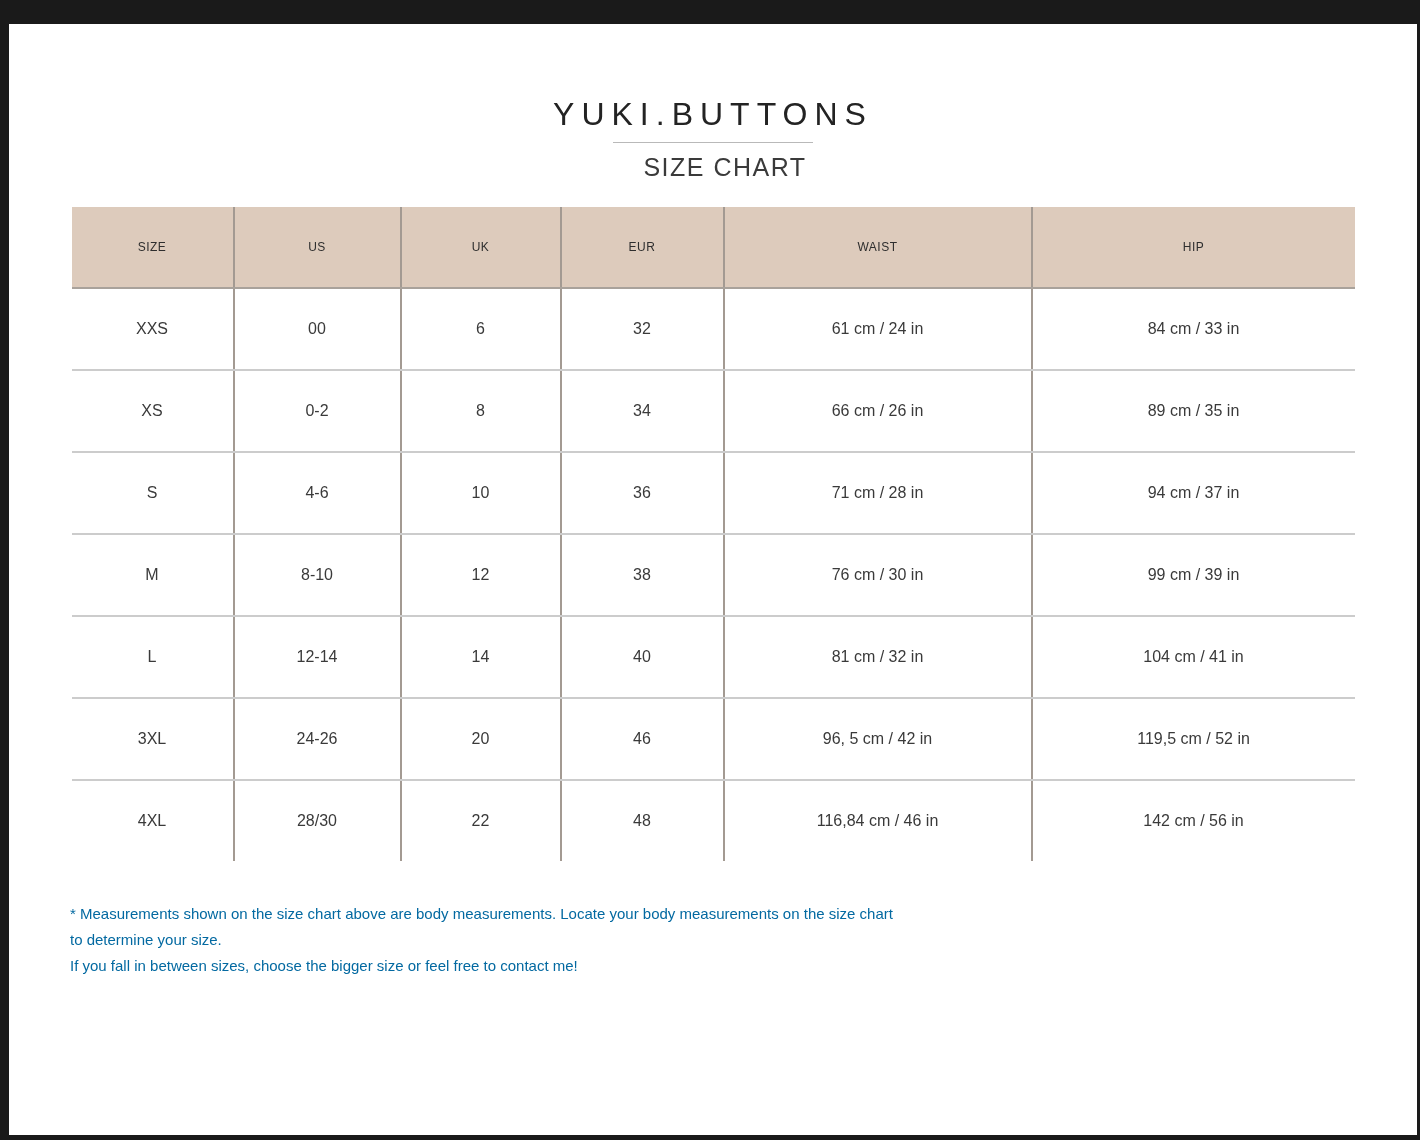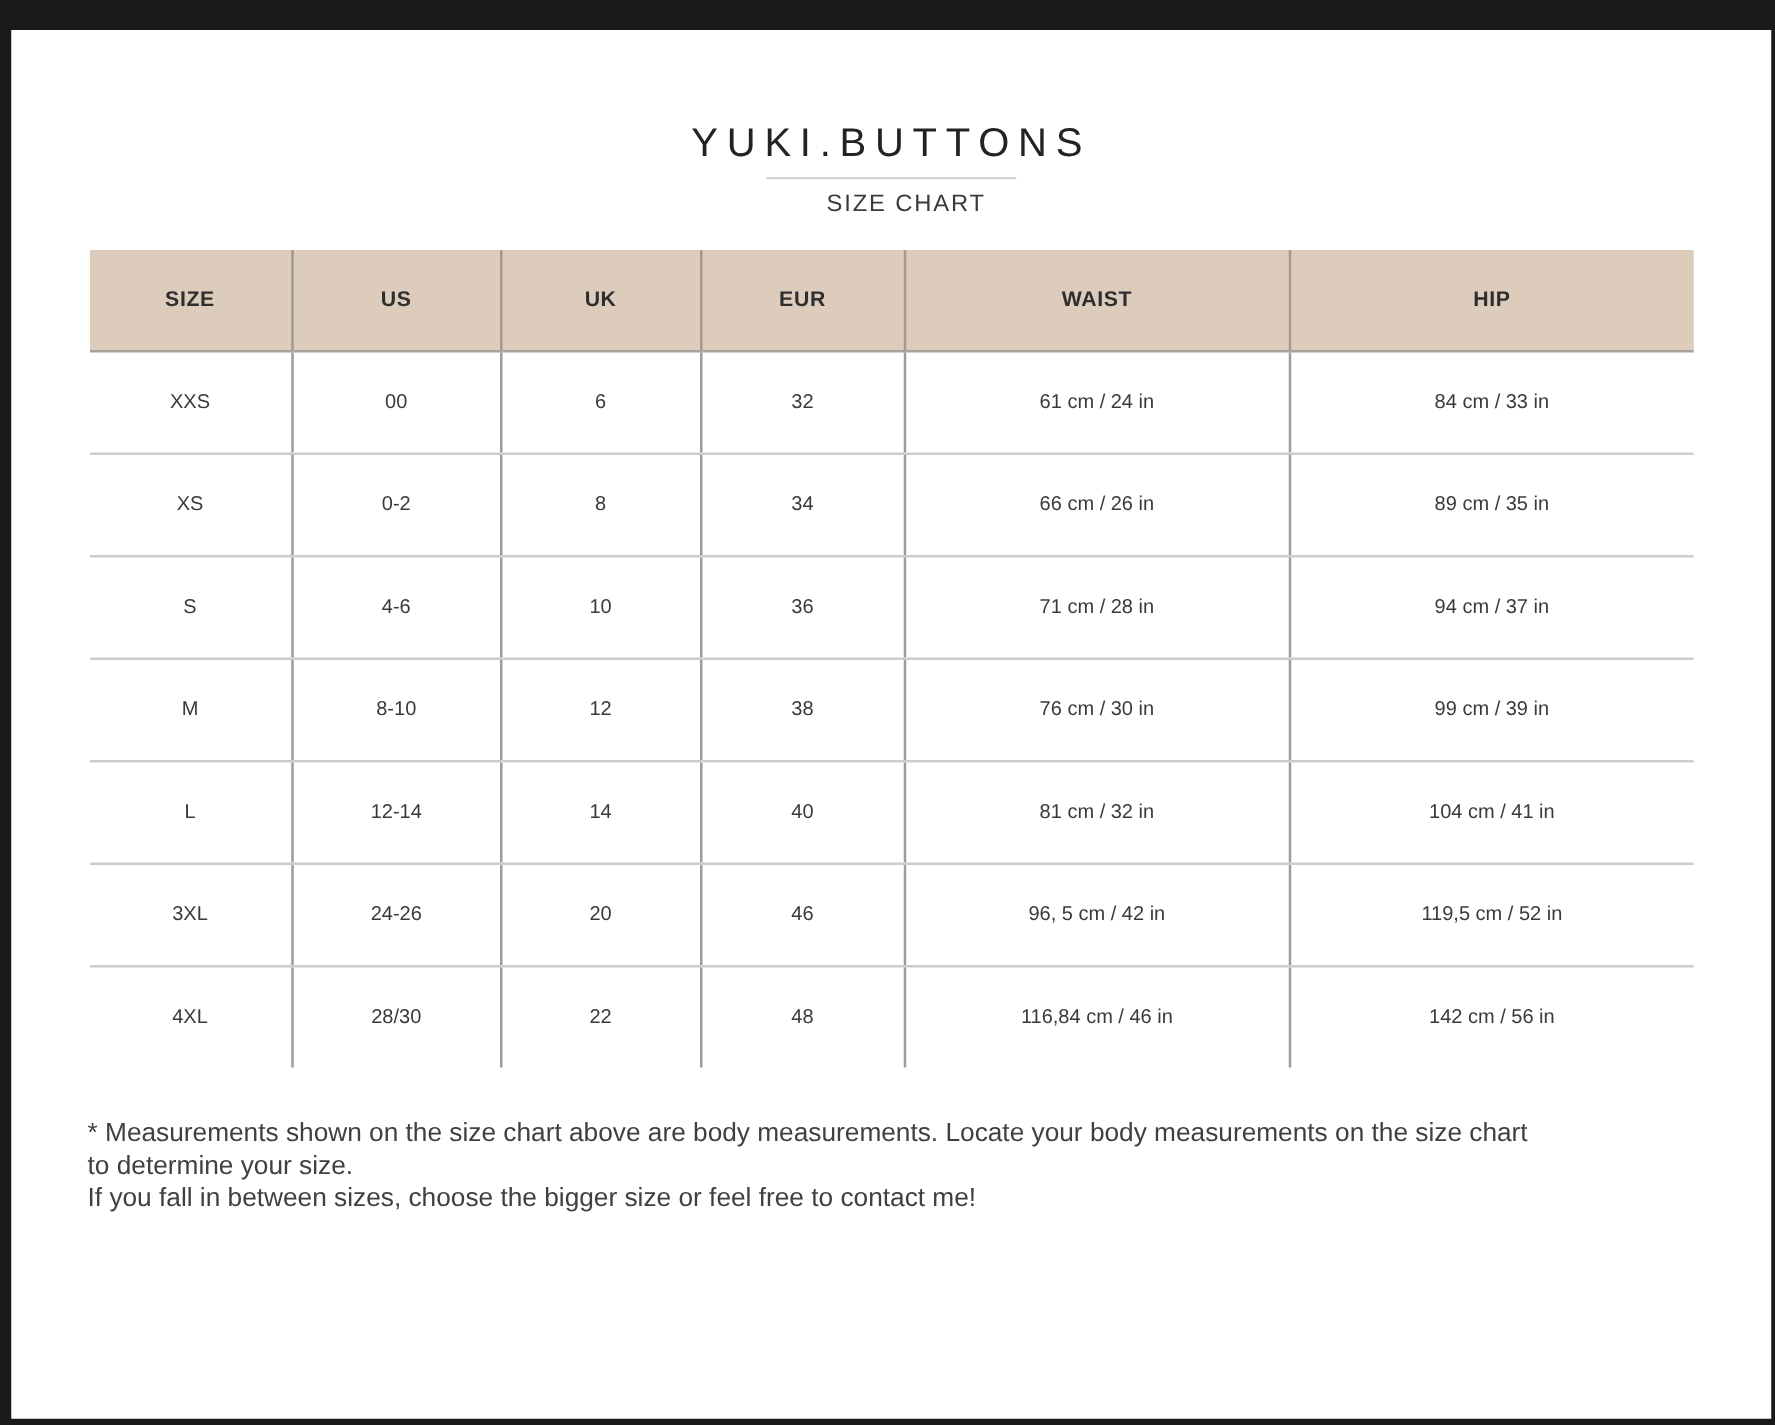--- a/index.html
+++ b/index.html
@@ -31,21 +31,21 @@
   }
   .brand-rule {
     width: 200px;
     height: 1px;
     background: #b9b9b9;
     margin: 12px auto 0 auto;
   }
   .subtitle {
     margin: 11px 0 0 0;
     text-align: center;
-    font-size: 19px;
+    font-size: 25px;
     font-weight: 400;
     letter-spacing: 1.5px;
     line-height: 1.1;
     color: var(--text, #3a3a3a);
     padding-left: 24px;
   }
   table.size-table {
     width: 1283px;
     margin: 25px auto 0 auto;
     border-collapse: collapse;
@@ -53,22 +53,22 @@
   }
   col.c-size { width: 162px; }
   col.c-us   { width: 167px; }
   col.c-uk   { width: 160px; }
   col.c-eur  { width: 163px; }
   col.c-waist{ width: 308px; }
   col.c-hip  { width: 323px; }
   .size-table th {
     background: var(--header-bg, #ddcbbc);
     height: 78px;
-    font-size: 17px;
-    font-weight: 700;
+    font-size: 12px;
+    font-weight: 400;
     letter-spacing: 0.5px;
     text-align: center;
     color: #2e2e2e;
     border-bottom: 2px solid #a9a29b;
   }
   .size-table th + th,
   .size-table td + td {
     border-left: 2px solid var(--divider, #a39a92);
   }
   .size-table td {
@@ -79,23 +79,23 @@
     color: var(--text, #3a3a3a);
     border-bottom: 2px solid var(--row-line, #cccccc);
     background: #ffffff;
   }
   .size-table tbody tr:last-child td {
     border-bottom: none;
     text-align: center;
   }
   .notes {
     margin: 40px 55px 0 61px;
-    font-size: 21px;
+    font-size: 15px;
     line-height: 26px;
-    color: #404040;
+    color: #0369a1;
   }
 </style>
 </head>
 <body>
 
 <div class="page">
 
   <h1 class="brand">YUKI.BUTTONS</h1>
 
   <div class="brand-rule"></div>

